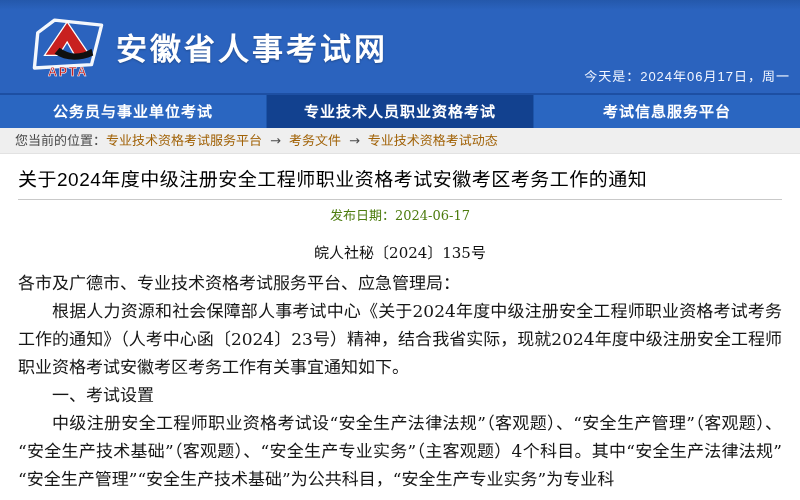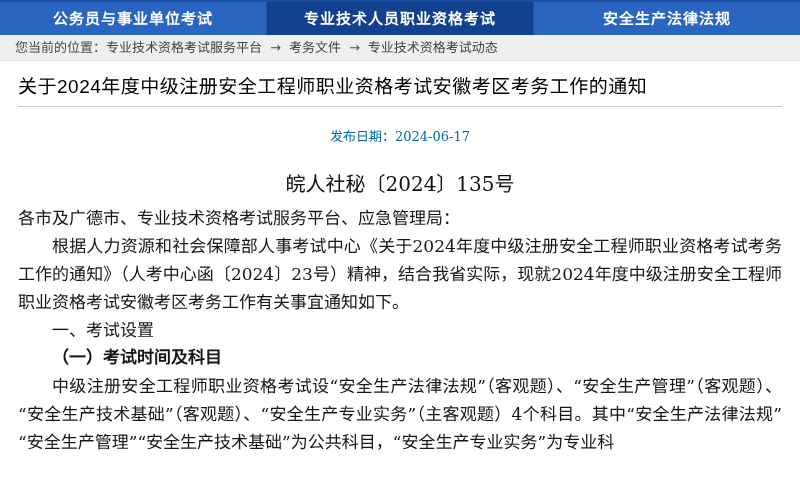--- a/index.html
+++ b/index.html
@@ -40,80 +40,91 @@
   .nav-item:last-child{border-right:none;}
   .nav-item.active{background:#12418f;}
 
   
   .breadcrumb{
     height:25px;line-height:25px;background:#efefef;border-bottom:1px solid #e2e2e2;
     font-size:13px;color:#4a4a4a;padding-left:15px;
     font-family:"DejaVu Serif","Liberation Serif",serif;
     white-space:nowrap;overflow:hidden;
   }
-  .breadcrumb a{color:#404040;text-decoration:none;cursor:pointer;}
+  .breadcrumb a{color:#a16207;text-decoration:none;cursor:pointer;}
   .breadcrumb .sep{margin:0 8px;color:#4a4a4a;font-family:"DejaVu Sans",sans-serif;}
 
   
   .article{padding:0 18px;}
   .article-title{
     margin:10px 0 0 0;text-align:left;
     font-size:19px;font-weight:400;color:#000;letter-spacing:.5px;
     font-family:"Liberation Sans","DejaVu Sans",sans-serif;
   }
   .pubdate-row{
     margin-top:8px;border-top:1px solid #c9c9c9;
-    text-align:center;padding-top:19px;
-    font-size:13px;color:#0369a1;
+    text-align:center;padding-top:5px;
+    font-size:13px;color:#4d7c0f;
     font-family:"DejaVu Serif","Liberation Serif",serif;
   }
   .doc-number{
-    margin-top:23px;text-align:center;
-    font-size:20px;color:#111;
+    margin-top:17px;text-align:center;
+    font-size:15px;color:#111;
     font-family:"DejaVu Serif","Liberation Serif",serif;
   }
   .body-text{margin-top:7px;}
   .body-text p{
     margin:0;font-size:17px;line-height:28px;color:#161616;
     text-align:justify;
     font-family:"DejaVu Serif","Liberation Serif",serif;
   }
   .body-text p.indent{text-indent:2em;}
   .body-text p.bold{
     font-weight:700;
     font-family:"Liberation Sans","DejaVu Sans",sans-serif;
   }
 </style>
 </head>
 <body>
 
 <div class="page">
 
+  <header class="site-header">
+    <div class="logo-box">
+      <svg viewBox="0 0 100 78" width="84" height="66">
+        <path d="M14 22 L34 7 L90 13 L78 60 L10 64 Z" fill="none" stroke="#ffffff" stroke-width="4" stroke-linejoin="round" opacity="0.95"></path>
+        <path d="M49 9 L76 49 L58 49 L49 33 L39 49 L22 49 Z" fill="#c8201f" stroke="#ffffff" stroke-width="1.5"></path>
+        <path d="M40 40 C52 49 64 49 78 41 L80 49 C62 57 46 55 34 47 Z" fill="#101010"></path>
+        <text x="50" y="74" text-anchor="middle" font-size="15" font-weight="bold" fill="#c8201f" stroke="#ffffff" stroke-width="0.6" font-family="Liberation Sans, DejaVu Sans, sans-serif" letter-spacing="2">APTA</text>
+      </svg>
+    </div>
+    <h1 class="site-title">安徽省人事考试网</h1>
+    <div class="today">今天是：2024年06月17日，周一</div>
+  </header>
 
   <nav class="main-nav">
     <div class="nav-item">公务员与事业单位考试</div>
     <div class="nav-item active">专业技术人员职业资格考试</div>
-    <div class="nav-item">安全生产法律法规</div>
+    <div class="nav-item">考试信息服务平台</div>
   </nav>
 
   <div class="breadcrumb">
     <span>您当前的位置：</span><a>专业技术资格考试服务平台</a><span class="sep">→</span><a>考务文件</a><span class="sep">→</span><a>专业技术资格考试动态</a>
   </div>
 
   <main class="article">
     <h2 class="article-title">关于2024年度中级注册安全工程师职业资格考试安徽考区考务工作的通知</h2>
 
     <div class="pubdate-row">
       <span>发布日期：</span><span>2024-06-17</span>
     </div>
 
     <div class="doc-number">皖人社秘〔2024〕135号</div>
 
     <div class="body-text">
       <p class="plain">各市及广德市、专业技术资格考试服务平台、应急管理局：</p>
       <p class="indent">根据人力资源和社会保障部人事考试中心《关于2024年度中级注册安全工程师职业资格考试考务工作的通知》（人考中心函〔2024〕23号）精神，结合我省实际，现就2024年度中级注册安全工程师职业资格考试安徽考区考务工作有关事宜通知如下。</p>
       <p class="indent">一、考试设置</p>
-      <p class="indent bold">（一）考试时间及科目</p>
       <p class="indent">中级注册安全工程师职业资格考试设“安全生产法律法规”（客观题）、“安全生产管理”（客观题）、“安全生产技术基础”（客观题）、“安全生产专业实务”（主客观题）4个科目。其中“安全生产法律法规”“安全生产管理”“安全生产技术基础”为公共科目，“安全生产专业实务”为专业科</p>
     </div>
   </main>
 
 </div>
 
 </body></html>

